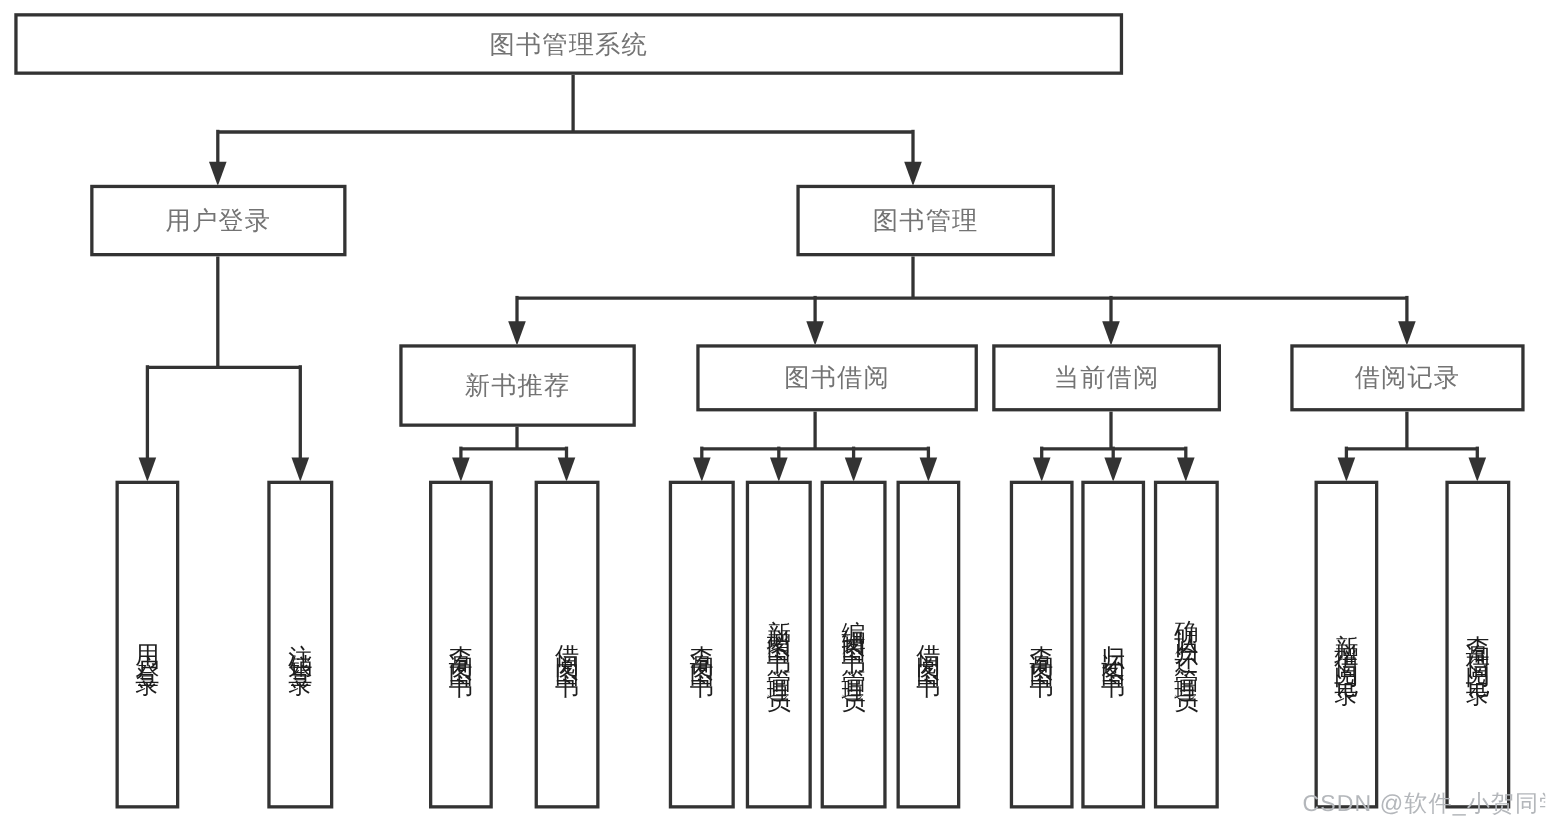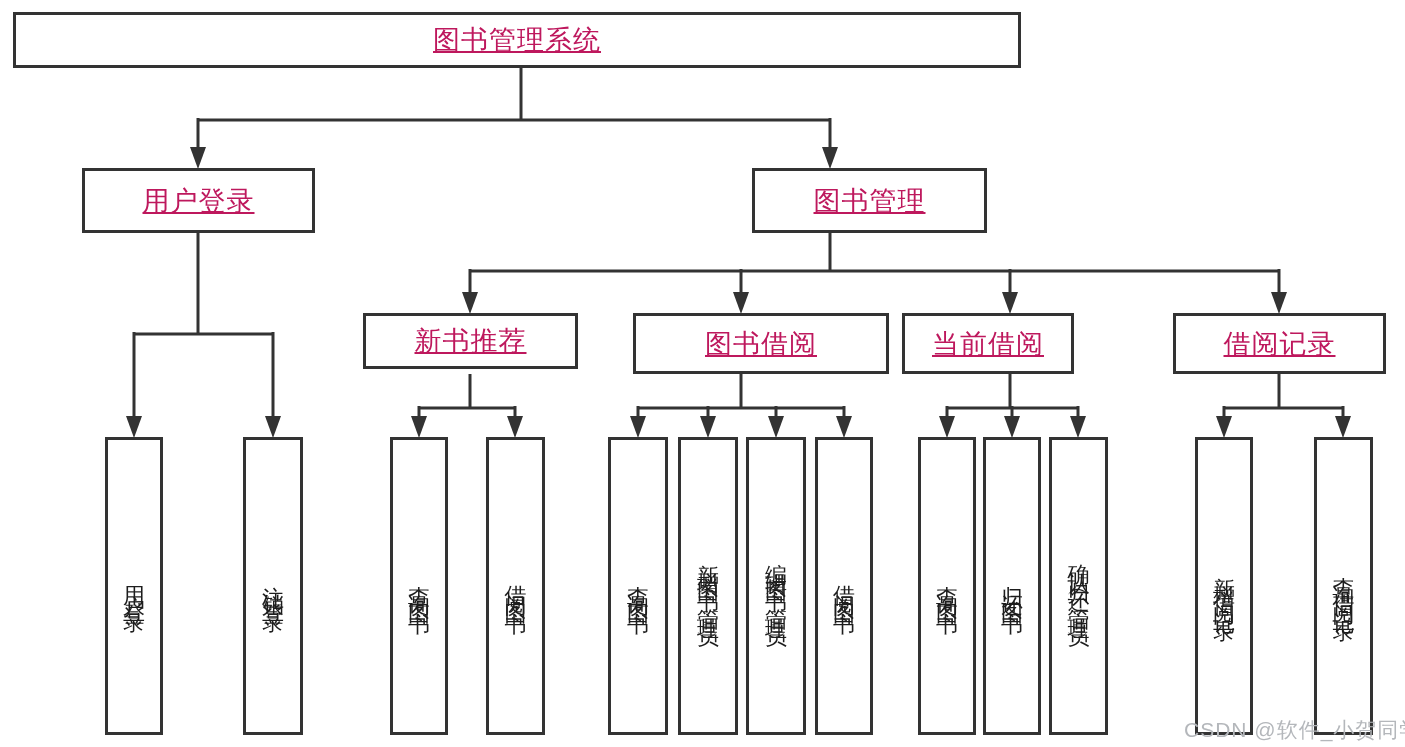--- a/index.html
+++ b/index.html
@@ -24,25 +24,24 @@
     pointer-events: none;
   }
   .hbox {
     position: absolute;
     box-sizing: border-box;
     border: 3px solid #333333;
     background: #ffffff;
     display: flex;
     align-items: center;
     justify-content: center;
-    font-size: 27px;
+    font-size: 23px;
     letter-spacing: 1px;
-    color: #be185d;
+    color: #737373;
     z-index: 2;
-    text-decoration: underline;
   }
   .vbox {
     position: absolute;
     box-sizing: border-box;
     border: 3px solid #333333;
     background: #ffffff;
     display: flex;
     align-items: center;
     justify-content: center;
     z-index: 2;
@@ -141,25 +140,25 @@
       <polygon points="1070,416 1086,416 1078,438"></polygon>
 
       <polygon points="1216,416 1232,416 1224,438"></polygon>
       <polygon points="1335,416 1351,416 1343,438"></polygon>
     </g>
   </svg>
 
   <div class="hbox" style="left:13px; top:12px; width:1008px; height:56px;">图书管理系统</div>
 
   <div class="hbox" style="left:82px; top:168px; width:233px; height:65px;">用户登录</div>
-  <div class="hbox" style="left:752px; top:168px; width:235px; height:65px;">图书管理</div>
-
-  <div class="hbox" style="left:363px; top:313px; width:215px; height:56px;">新书推荐</div>
+  <div class="hbox" style="left:724px; top:168px; width:235px; height:65px;">图书管理</div>
+
+  <div class="hbox" style="left:363px; top:313px; width:215px; height:75px;">新书推荐</div>
   <div class="hbox" style="left:633px; top:313px; width:256px; height:61px;">图书借阅</div>
-  <div class="hbox" style="left:902px; top:313px; width:172px; height:61px;">当前借阅</div>
+  <div class="hbox" style="left:902px; top:313px; width:208px; height:61px;">当前借阅</div>
   <div class="hbox" style="left:1173px; top:313px; width:213px; height:61px;">借阅记录</div>
 
   <div class="vbox" style="left:105px; top:437px; width:58px; height:298px;">
     <span class="vtext">用户登录</span>
   </div>
   <div class="vbox" style="left:243px; top:437px; width:60px; height:298px;">
     <span class="vtext">注销登录</span>
   </div>
 
   <div class="vbox" style="left:390px; top:437px; width:58px; height:298px;">

